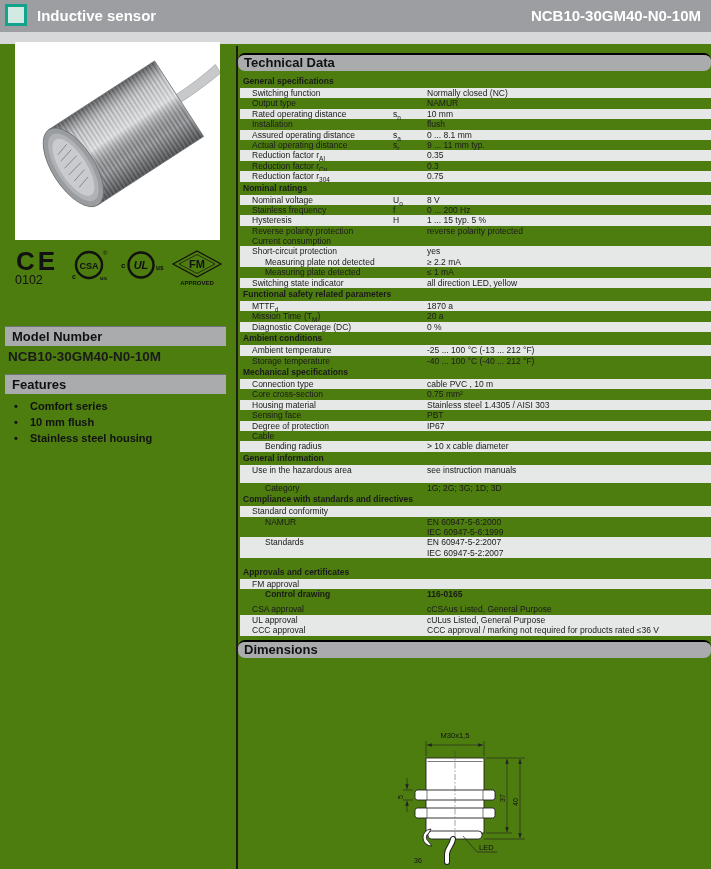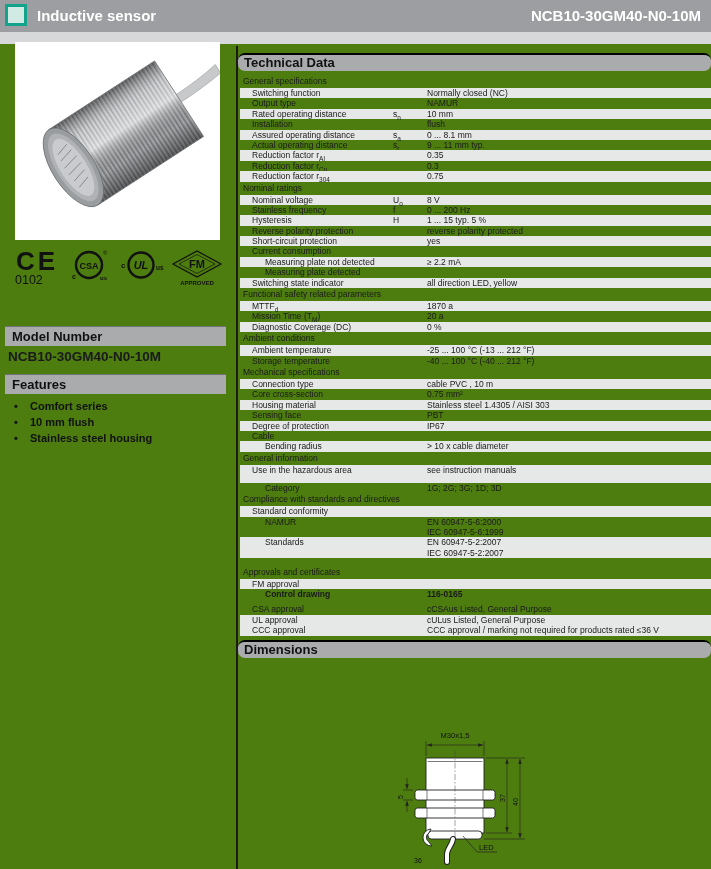--- a/index.html
+++ b/index.html
@@ -27,21 +27,21 @@
         line-height:16px;color:#111;}
   .feat-item .dot{position:absolute;left:6px;top:0;}
   
   .divider{position:absolute;left:236px;top:46px;width:2px;height:823px;background:#1b1b1b;}
   
   .bar-right{position:absolute;background:#a9abad;border-top:2px solid #000;
         font-size:13px;font-weight:bold;color:#111;line-height:16px;padding-left:6px;box-sizing:border-box;border-radius:7px;}
   .bar-tech{left:238px;top:53px;width:473px;height:18px;}
   .bar-dims{left:238px;top:640px;width:473px;height:18px;}
   .tech-table{position:absolute;left:240px;top:75px;width:471px;font-size:8.5px;}
-  .t-sec{font-weight:normal;height:13px;line-height:13px;padding-left:3px;}
+  .t-sec{font-weight:bold;height:13px;line-height:13px;padding-left:3px;}
   .t-sec.gap{margin-top:8px;}
   .t-row{position:relative;line-height:10.4px;}
   .t-row.shade{background:#e6e7e7;}
   .t-row .lbl{display:inline-block;}
   .lbl.ind1{margin-left:12px;}
   .lbl.ind2{margin-left:25px;}
   .t-row .sym{position:absolute;left:153px;top:0;}
   .t-row .val{position:absolute;left:187px;top:0;right:1px;}
   sub{font-size:6.5px;line-height:0;}
   
@@ -171,28 +171,30 @@
         </span></div>
       <div class="t-row" style="height: 10.4px;"><span class="lbl ind1"><span>Stainless frequency</span></span><span class="sym"><span>f</span></span><span class="val">
           <div>0 ... 200 Hz</div>
         </span></div>
       <div class="t-row shade" style="height: 10.4px;"><span class="lbl ind1"><span>Hysteresis</span></span><span class="sym"><span>H</span></span><span class="val">
           <div>1 ... 15  typ. 5  %</div>
         </span></div>
       <div class="t-row" style="height: 10.4px;"><span class="lbl ind1"><span>Reverse polarity protection</span></span><span class="val">
           <div>reverse polarity protected</div>
         </span></div>
+      <div class="t-row" style="height: 10.4px;"><span class="lbl ind1"><span>Current consumption</span></span></div>
       <div class="t-row shade" style="height: 10.4px;"><span class="lbl ind1"><span>Short-circuit protection</span></span><span class="val">
           <div>yes</div>
         </span></div>
-      <div class="t-row" style="height: 10.4px;"><span class="lbl ind1"><span>Current consumption</span></span></div>
       <div class="t-row shade" style="height: 10.4px;"><span class="lbl ind2"><span>Measuring plate not detected</span></span><span class="val">
           <div>≥ 2.2 mA</div>
         </span></div>
-      <div class="t-row" style="height: 10.4px;"><span class="lbl ind2"><span>Measuring plate detected</span></span></div>
+      <div class="t-row" style="height: 10.4px;"><span class="lbl ind2"><span>Measuring plate detected</span></span><span class="val">
+          <div>≤ 1 mA</div>
+        </span></div>
       <div class="t-row shade" style="height: 10.4px;"><span class="lbl ind1"><span>Switching state indicator</span></span><span class="val">
           <div>all direction LED, yellow</div>
         </span></div>
       <div class="t-sec">Functional safety related parameters</div>
       <div class="t-row shade" style="height: 10.4px;"><span class="lbl ind1"><span>MTTF</span><sub>d</sub></span><span class="val">
           <div>1870 a</div>
         </span></div>
       <div class="t-row" style="height: 10.4px;"><span class="lbl ind1"><span>Mission Time (T</span><sub>M</sub><span>)</span></span><span class="val">
           <div>20 a</div>
         </span></div>

